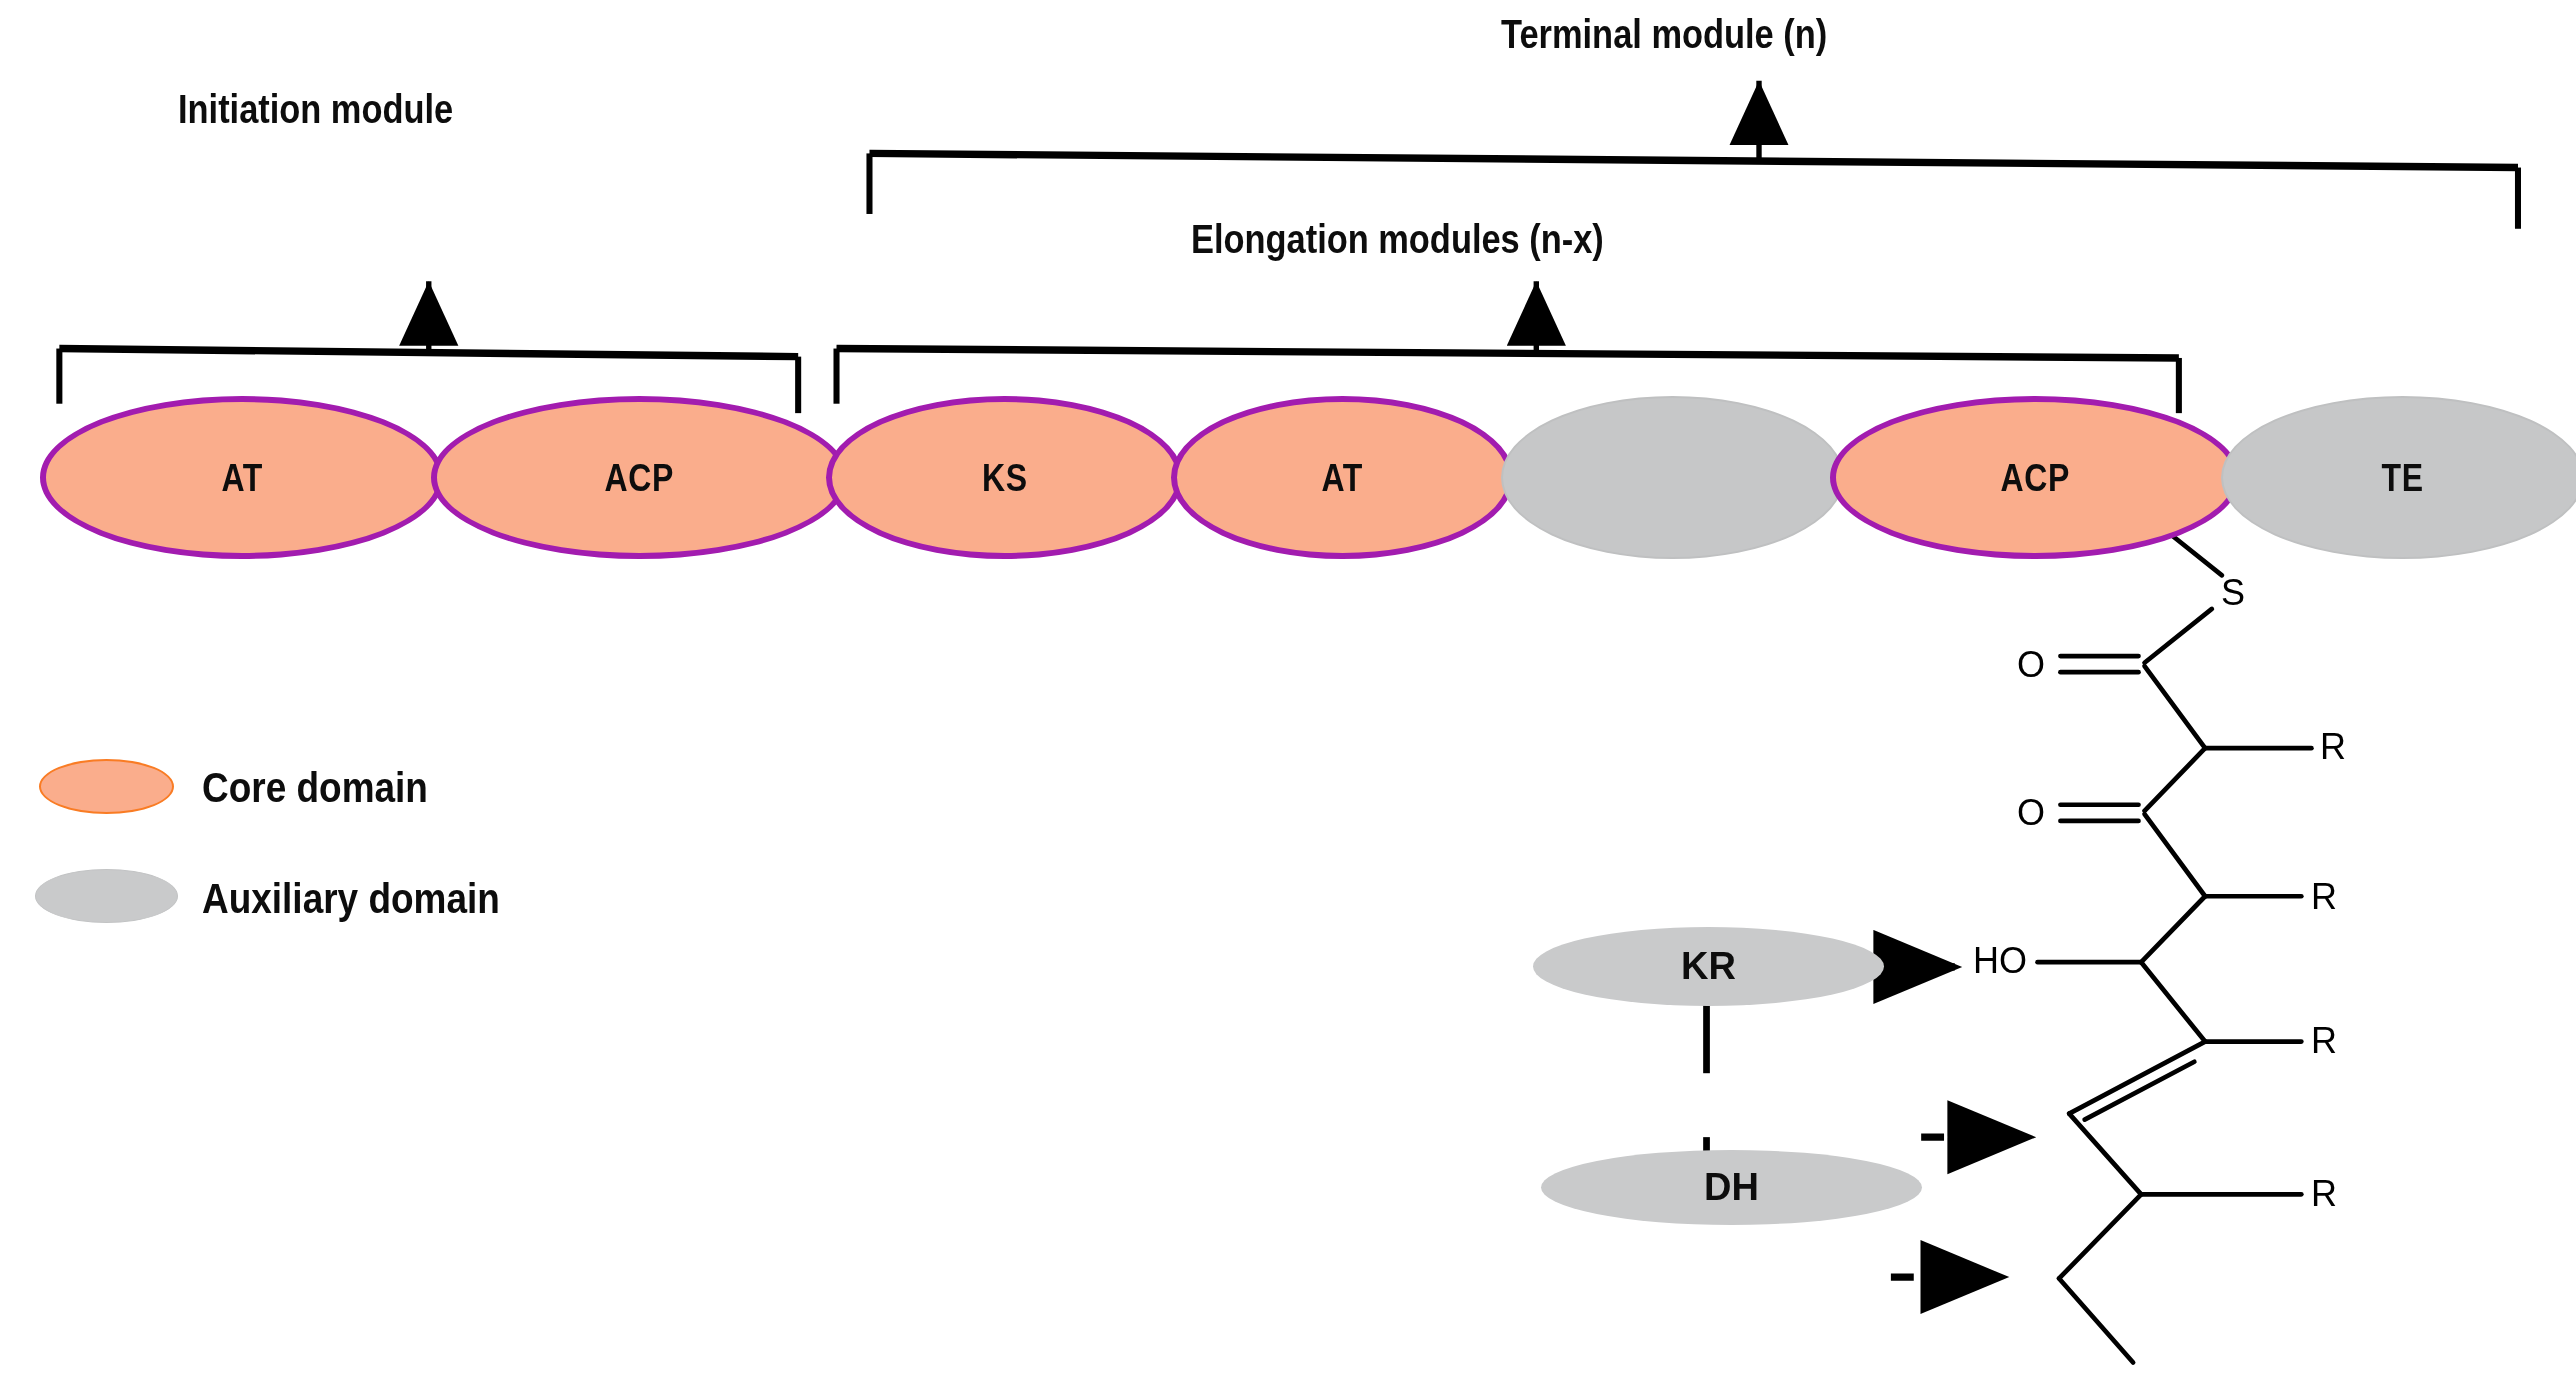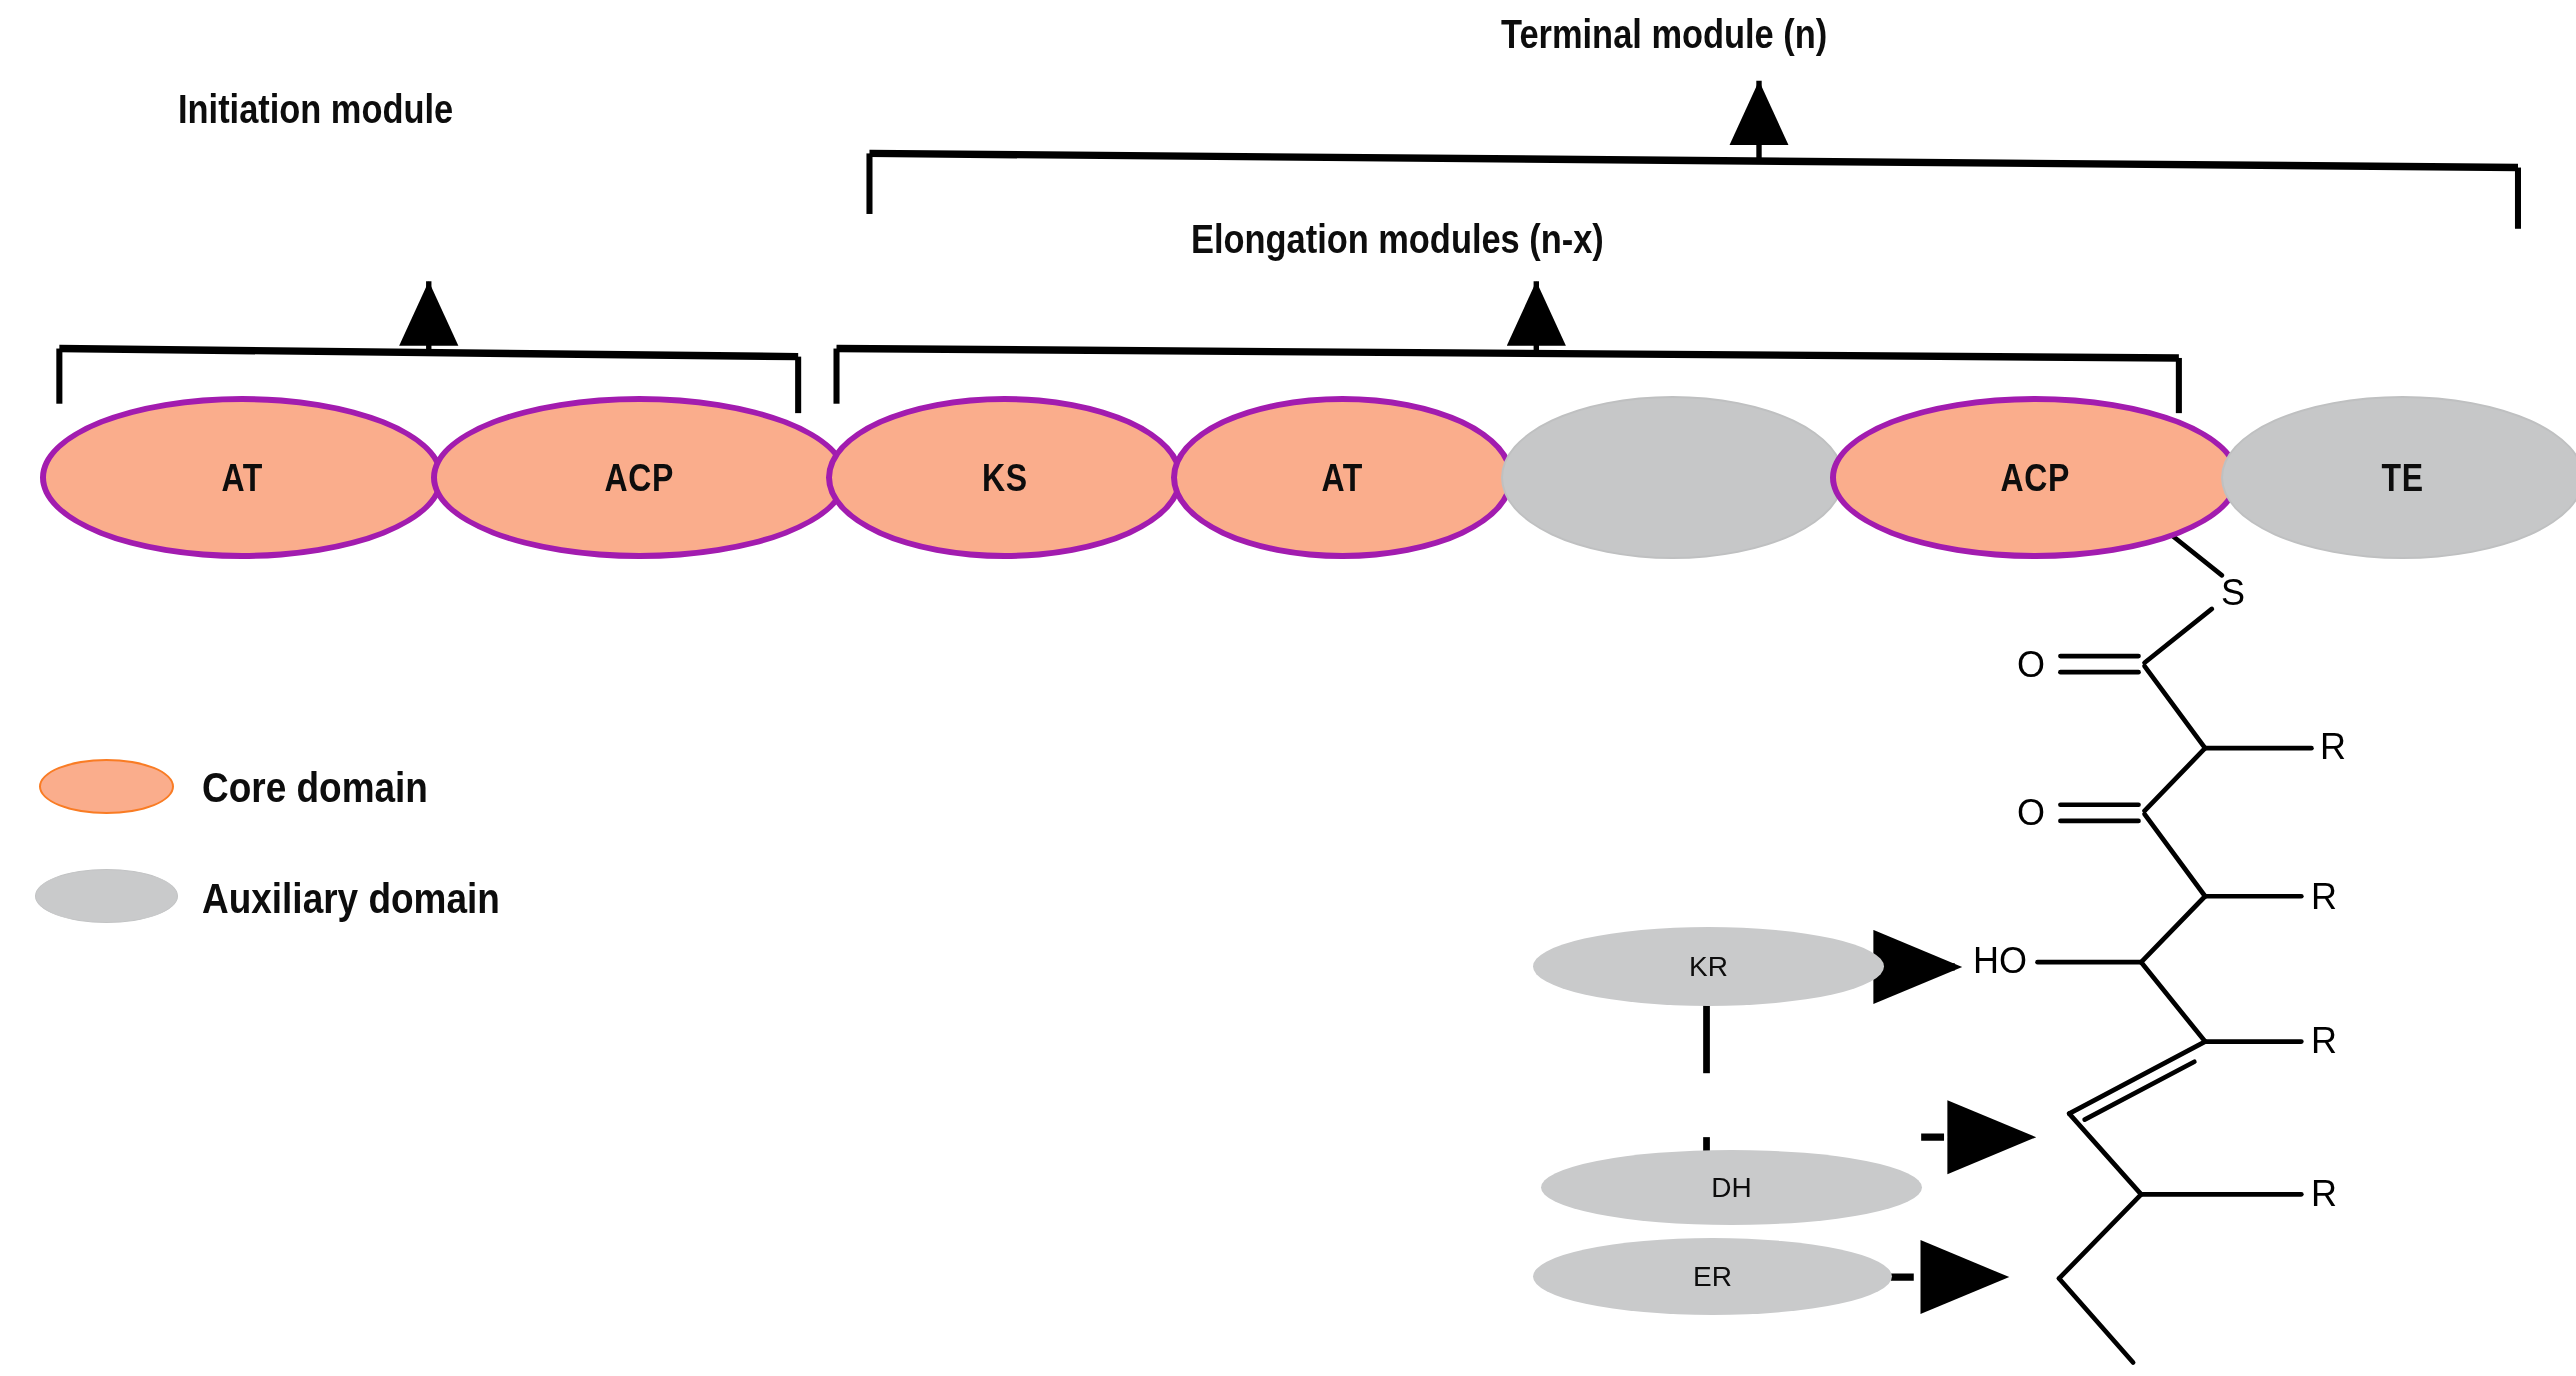--- a/index.html
+++ b/index.html
@@ -50,22 +50,22 @@
   .moddom{
     position:absolute;
     display:flex;
     align-items:center;
     justify-content:center;
     border-radius:50%;
     background:#c9cacb;
     box-sizing:border-box;
   }
   .moddom .lbl{
-    font-weight:normal;
-    font-size:28px;
+    font-weight:bold;
+    font-size:38px;
     color:#0d0d0d;
     white-space:nowrap;
   }
   
   .brlabel{
     position:absolute;
     font-weight:bold;
     font-size:40px;
     color:#0d0d0d;
     white-space:nowrap;
@@ -230,23 +230,20 @@
   <div class="legend-text" style="left:202px; top:875px;">Auxiliary domain</div>
 
   <div class="moddom" style="left:1533px; top:927px; width:351px; height:79px;">
     <span class="lbl">KR</span>
   </div>
 
   <div class="moddom" style="left:1541px; top:1150px; width:381px; height:75px;">
     <span class="lbl">DH</span>
   </div>
 
-  <div class="moddom" style="left:1533px; top:1238px; width:359px; height:77px;">
-    <span class="lbl">ER</span>
-  </div>
 
   <div class="atom" style="left:2221px; top:575px;">S</div>
 
   <div class="atom" style="left:2017px; top:647px;">O</div>
 
   <div class="atom" style="left:2320px; top:729px;">R</div>
 
   <div class="atom" style="left:2017px; top:795px;">O</div>
 
   <div class="atom" style="left:2311px; top:879px;">R</div>

